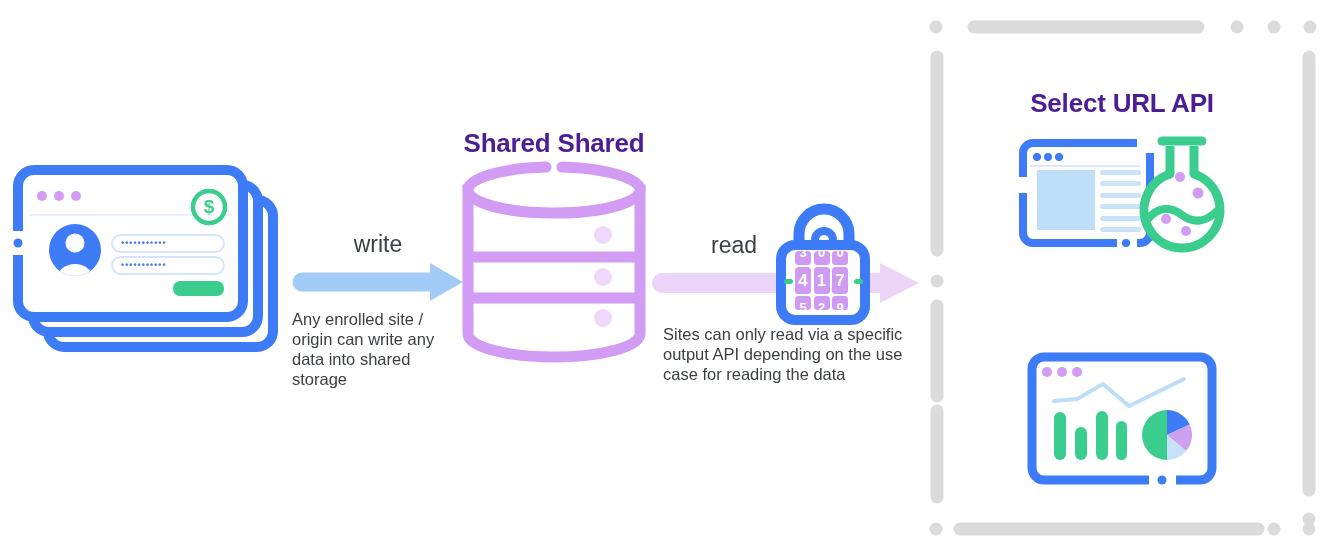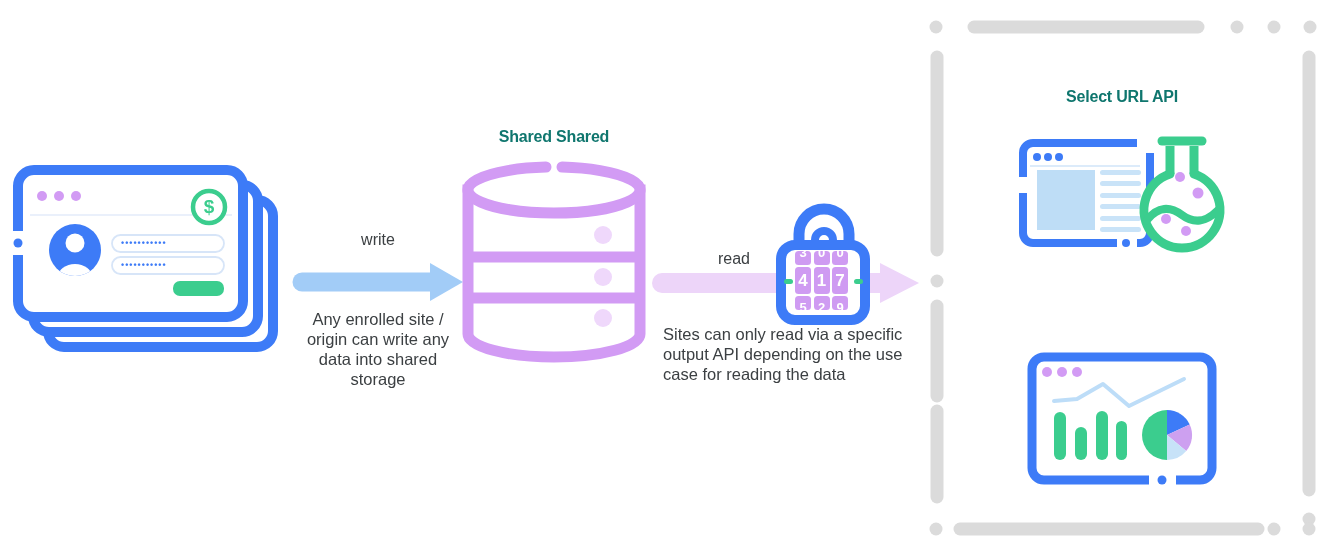--- a/index.html
+++ b/index.html
@@ -3,25 +3,25 @@
 <meta charset="utf-8">
 <style>
   html,body{margin:0;padding:0;background:#ffffff;}
   .canvas{
     position:relative;width:1333px;height:555px;background:#ffffff;overflow:hidden;
     font-family:"Liberation Sans",sans-serif;
   }
   .art{position:absolute;left:0;top:0;}
   .heading{
     position:absolute;transform:translateX(-50%);white-space:nowrap;
-    font-weight:700;font-size:16px;color:#0f766e;letter-spacing:-0.2px;
+    font-weight:700;font-size:26px;color:#4c1d95;letter-spacing:-0.2px;
   }
   .flow-label{
     position:absolute;transform:translateX(-50%);white-space:nowrap;
-    font-weight:400;font-size:16px;color:#3C4043;
+    font-weight:400;font-size:23px;color:#3C4043;
   }
   .note{
     position:absolute;font-size:16.5px;line-height:20px;color:#3C4043;font-weight:400;
   }
   .pw{
     position:absolute;font-size:9px;font-weight:700;letter-spacing:1px;color:#3D7BF7;
   }
   .dollar{
     position:absolute;left:209px;top:208px;transform:translate(-50%,-54%);
     font-size:19px;font-weight:700;color:#3BCD8E;
@@ -183,23 +183,23 @@
       </g>
       <rect x="1149" y="473" width="27" height="14" fill="#ffffff"></rect>
       <circle cx="1162" cy="480" r="4.5" fill="#3D7BF7"></circle>
     </g>
   </svg>
 
   <div class="heading" style="left:554px;top:128px;">Shared Shared</div>
 
   <div class="flow-label" style="left:378px;top:231px;">write</div>
 
-  <div class="flow-label" style="left:734px;top:232px;margin-top:18px;">read</div>
-
-  <div class="note" style="left:292px;top:309px;width:172px;text-align:center;">Any enrolled site / origin can write any data into shared storage</div>
+  <div class="flow-label" style="left:734px;top:232px;">read</div>
+
+  <div class="note" style="left:292px;top:309px;width:172px;">Any enrolled site / origin can write any data into shared storage</div>
 
   <div class="note" style="left:663px;top:324px;width:245px;">Sites can only read via a specific output API depending on the use case for reading the data</div>
 
   <div class="heading" style="left:1122px;top:88px;">Select URL API</div>
 
 
   <span class="pw" style="left:121px;top:238px;">•••••••••••</span>
   <span class="pw" style="left:121px;top:260px;">•••••••••••</span>
   <span class="dollar">$</span>
 

